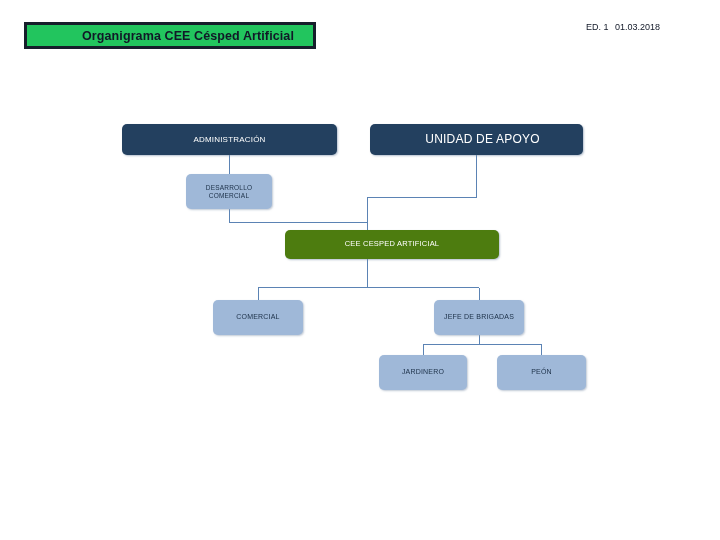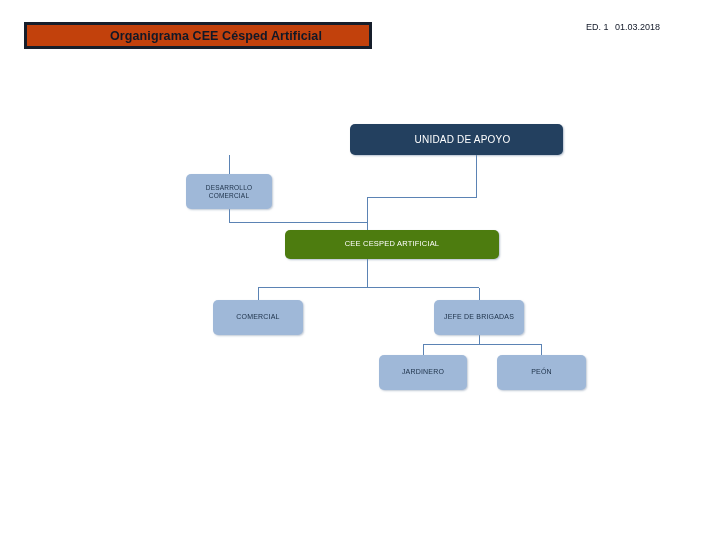--- a/index.html
+++ b/index.html
@@ -14,24 +14,24 @@
     background: #ffffff;
     overflow: hidden;
     font-family: "Liberation Sans", sans-serif;
   }
 
   
   .title-box {
     position: absolute;
     left: 24px;
     top: 22px;
-    width: 348px;
+    width: 292px;
     height: 27px;
     border: 3px solid #161e2b;
-    background: #c2410c;
+    background: #22c55e;
     box-sizing: border-box;
     display: flex;
     align-items: center;
     justify-content: center;
     padding-left: 36px;
   }
   .title-text {
     font-size: 12.5px;
     font-weight: bold;
     color: #111827;
@@ -100,21 +100,21 @@
     box-shadow: 1px 1px 2px rgba(120, 140, 165, 0.55);
     margin-left: 25px;
   }
   .node.light {
     background: #9fb8d8;
     color: #1b2f47;
     box-shadow: 1px 1px 2px rgba(150, 165, 185, 0.6);
   }
 
   #node-administracion { left: 122px; top: 124px; width: 215px; height: 31px; font-size: 8px; }
-  #node-unidad-apoyo   { left: 350px; top: 124px; width: 213px; height: 31px; font-size: 10px; padding-left: 12px; }
+  #node-unidad-apoyo   { left: 370px; top: 124px; width: 213px; height: 31px; font-size: 12px; padding-left: 12px; }
   #node-desarrollo     { left: 186px; top: 174px; width: 86px;  height: 35px; font-size: 6.5px; }
   #node-cee            { left: 260px; top: 230px; width: 214px; height: 29px; font-size: 7.5px; }
   #node-comercial      { left: 213px; top: 300px; width: 90px;  height: 35px; font-size: 7px; }
   #node-jefe-brigadas  { left: 434px; top: 300px; width: 90px;  height: 35px; font-size: 7px; }
   #node-jardinero      { left: 379px; top: 355px; width: 88px;  height: 35px; font-size: 7px; }
   #node-peon           { left: 497px; top: 355px; width: 89px;  height: 35px; font-size: 7px; }
 </style>
 </head>
 <body>
 
@@ -146,20 +146,23 @@
         <line x1="258" y1="287.5" x2="258" y2="300"></line>
         <line x1="479" y1="287.5" x2="479" y2="300"></line>
 
         <line x1="479" y1="335" x2="479" y2="344.5"></line>
         <line x1="423" y1="344.5" x2="541.5" y2="344.5"></line>
         <line x1="423" y1="344.5" x2="423" y2="355"></line>
         <line x1="541.5" y1="344.5" x2="541.5" y2="355"></line>
       </g>
     </svg>
 
+    <div class="node dark" id="node-administracion">
+      <span class="node-label">ADMINISTRACIÓN</span>
+    </div>
 
     <div class="node dark" id="node-unidad-apoyo">
       <span class="node-label">UNIDAD DE APOYO</span>
     </div>
 
     <div class="node light" id="node-desarrollo">
       <span class="node-label">DESARROLLO
 COMERCIAL</span>
     </div>
 

